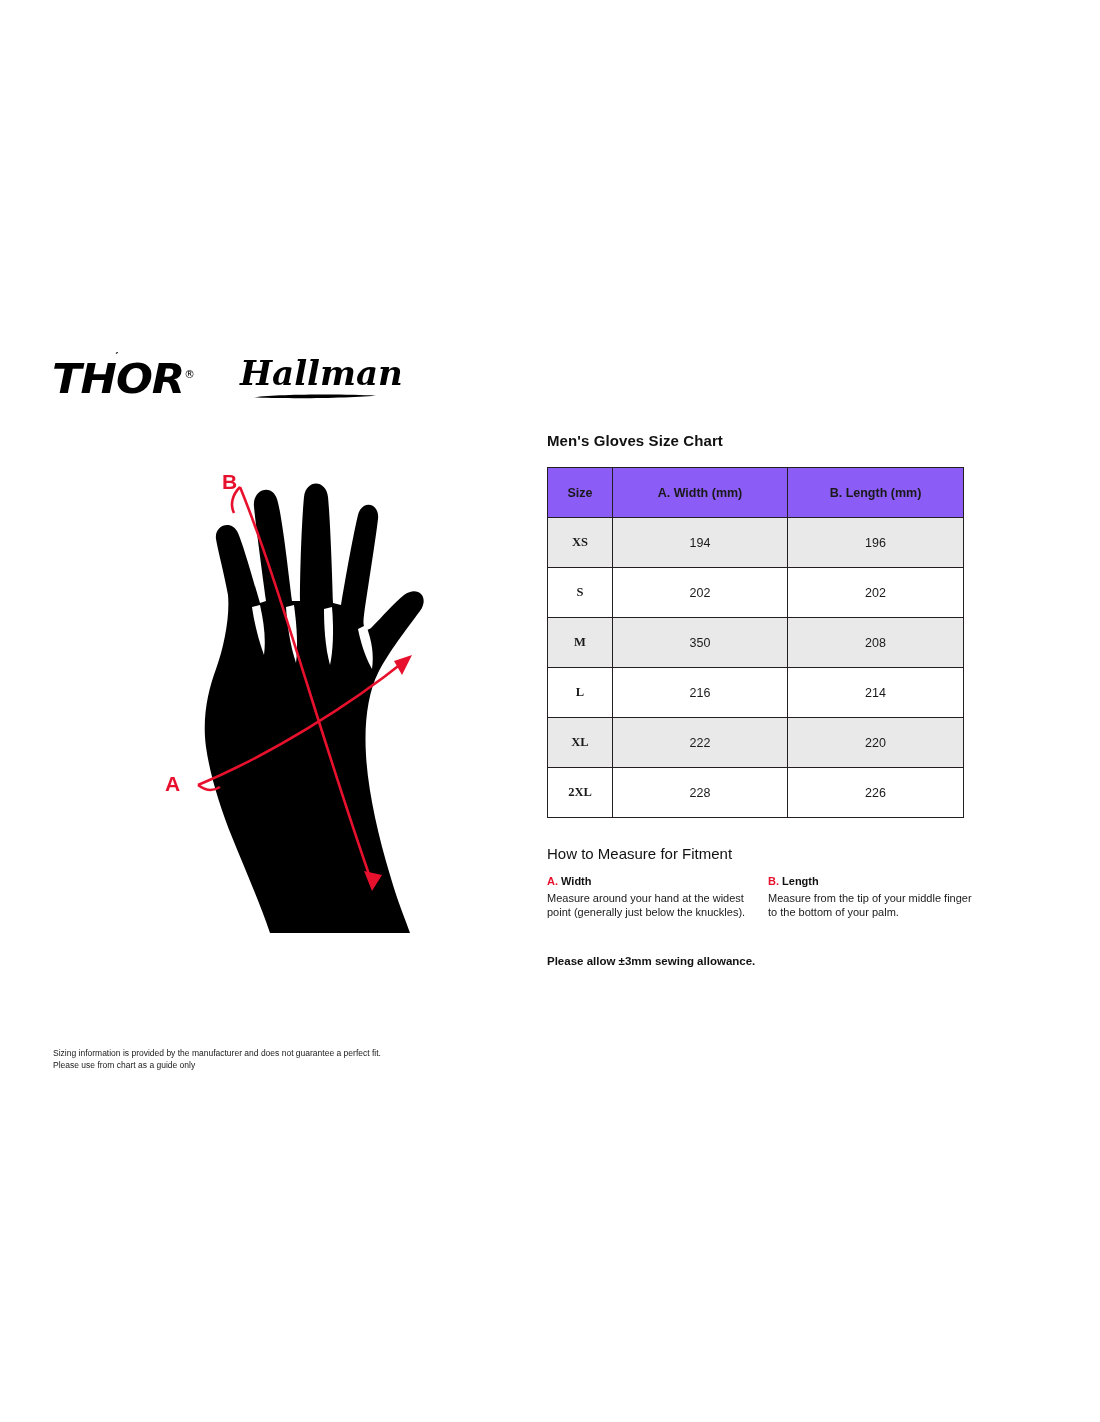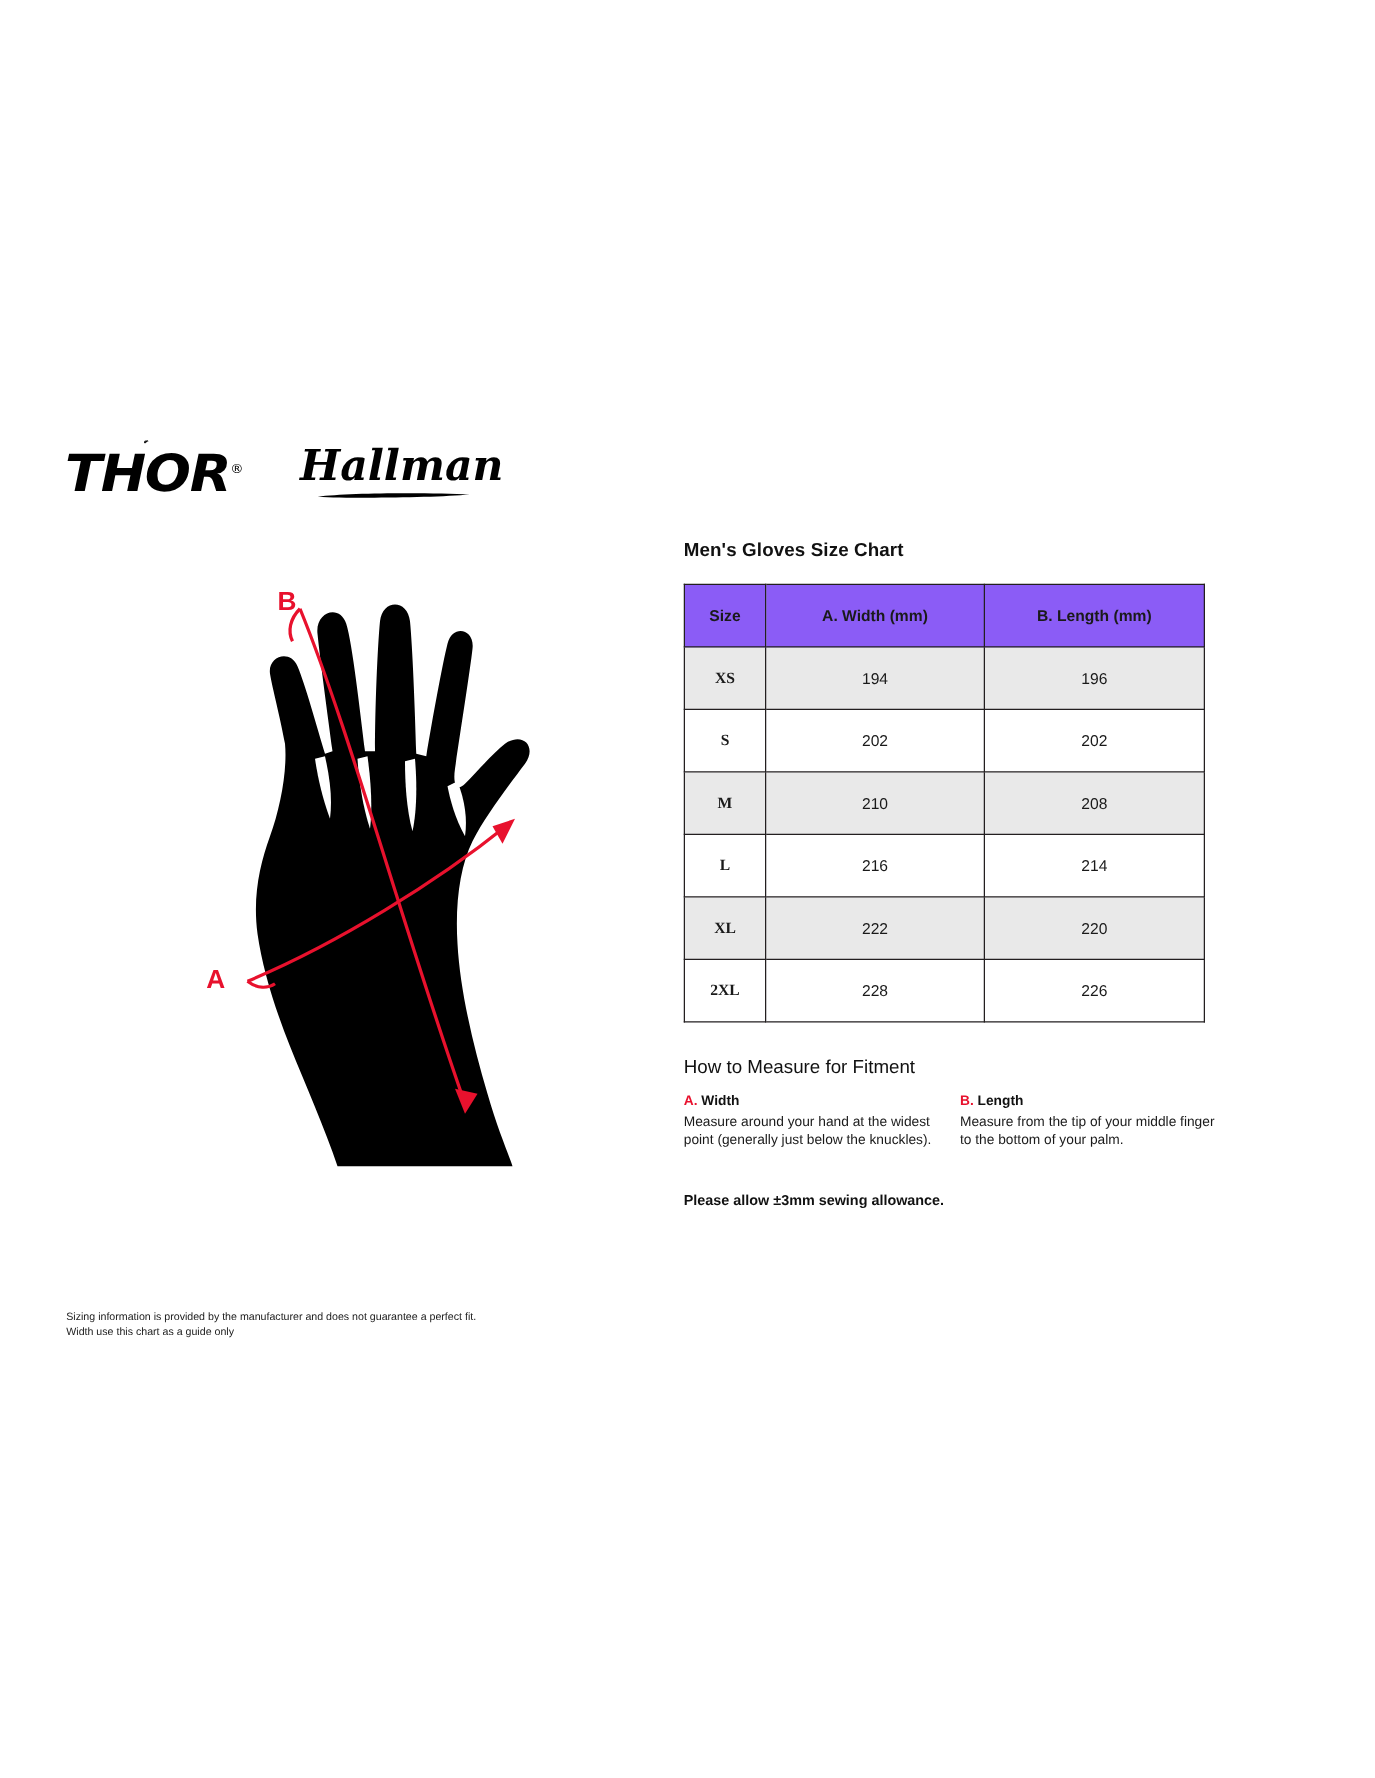--- a/index.html
+++ b/index.html
@@ -276,21 +276,21 @@
         <td>194</td>
         <td>196</td>
       </tr>
       <tr>
         <td>S</td>
         <td>202</td>
         <td>202</td>
       </tr>
       <tr class="shade">
         <td>M</td>
-        <td>210</td>
+        <td>350</td>
         <td>208</td>
       </tr>
       <tr>
         <td>L</td>
         <td>216</td>
         <td>214</td>
       </tr>
       <tr class="shade">
         <td>XL</td>
         <td>222</td>
@@ -315,14 +315,14 @@
     <div class="howto-col">
       <div class="howto-head"><span class="howto-letter">B.</span><span> Length</span></div>
       <div class="howto-body">Measure from the tip of your middle finger to the bottom of your palm.</div>
     </div>
   </div>
   <div id="allowance">Please allow ±3mm sewing allowance.</div>
 </div>
 
 <div id="footer-note">
   <div>Sizing information is provided by the manufacturer and does not guarantee a perfect fit.</div>
-  <div>Width use this chart as a guide only</div>
+  <div>Please use from chart as a guide only</div>
 </div>
 
 </body></html>

